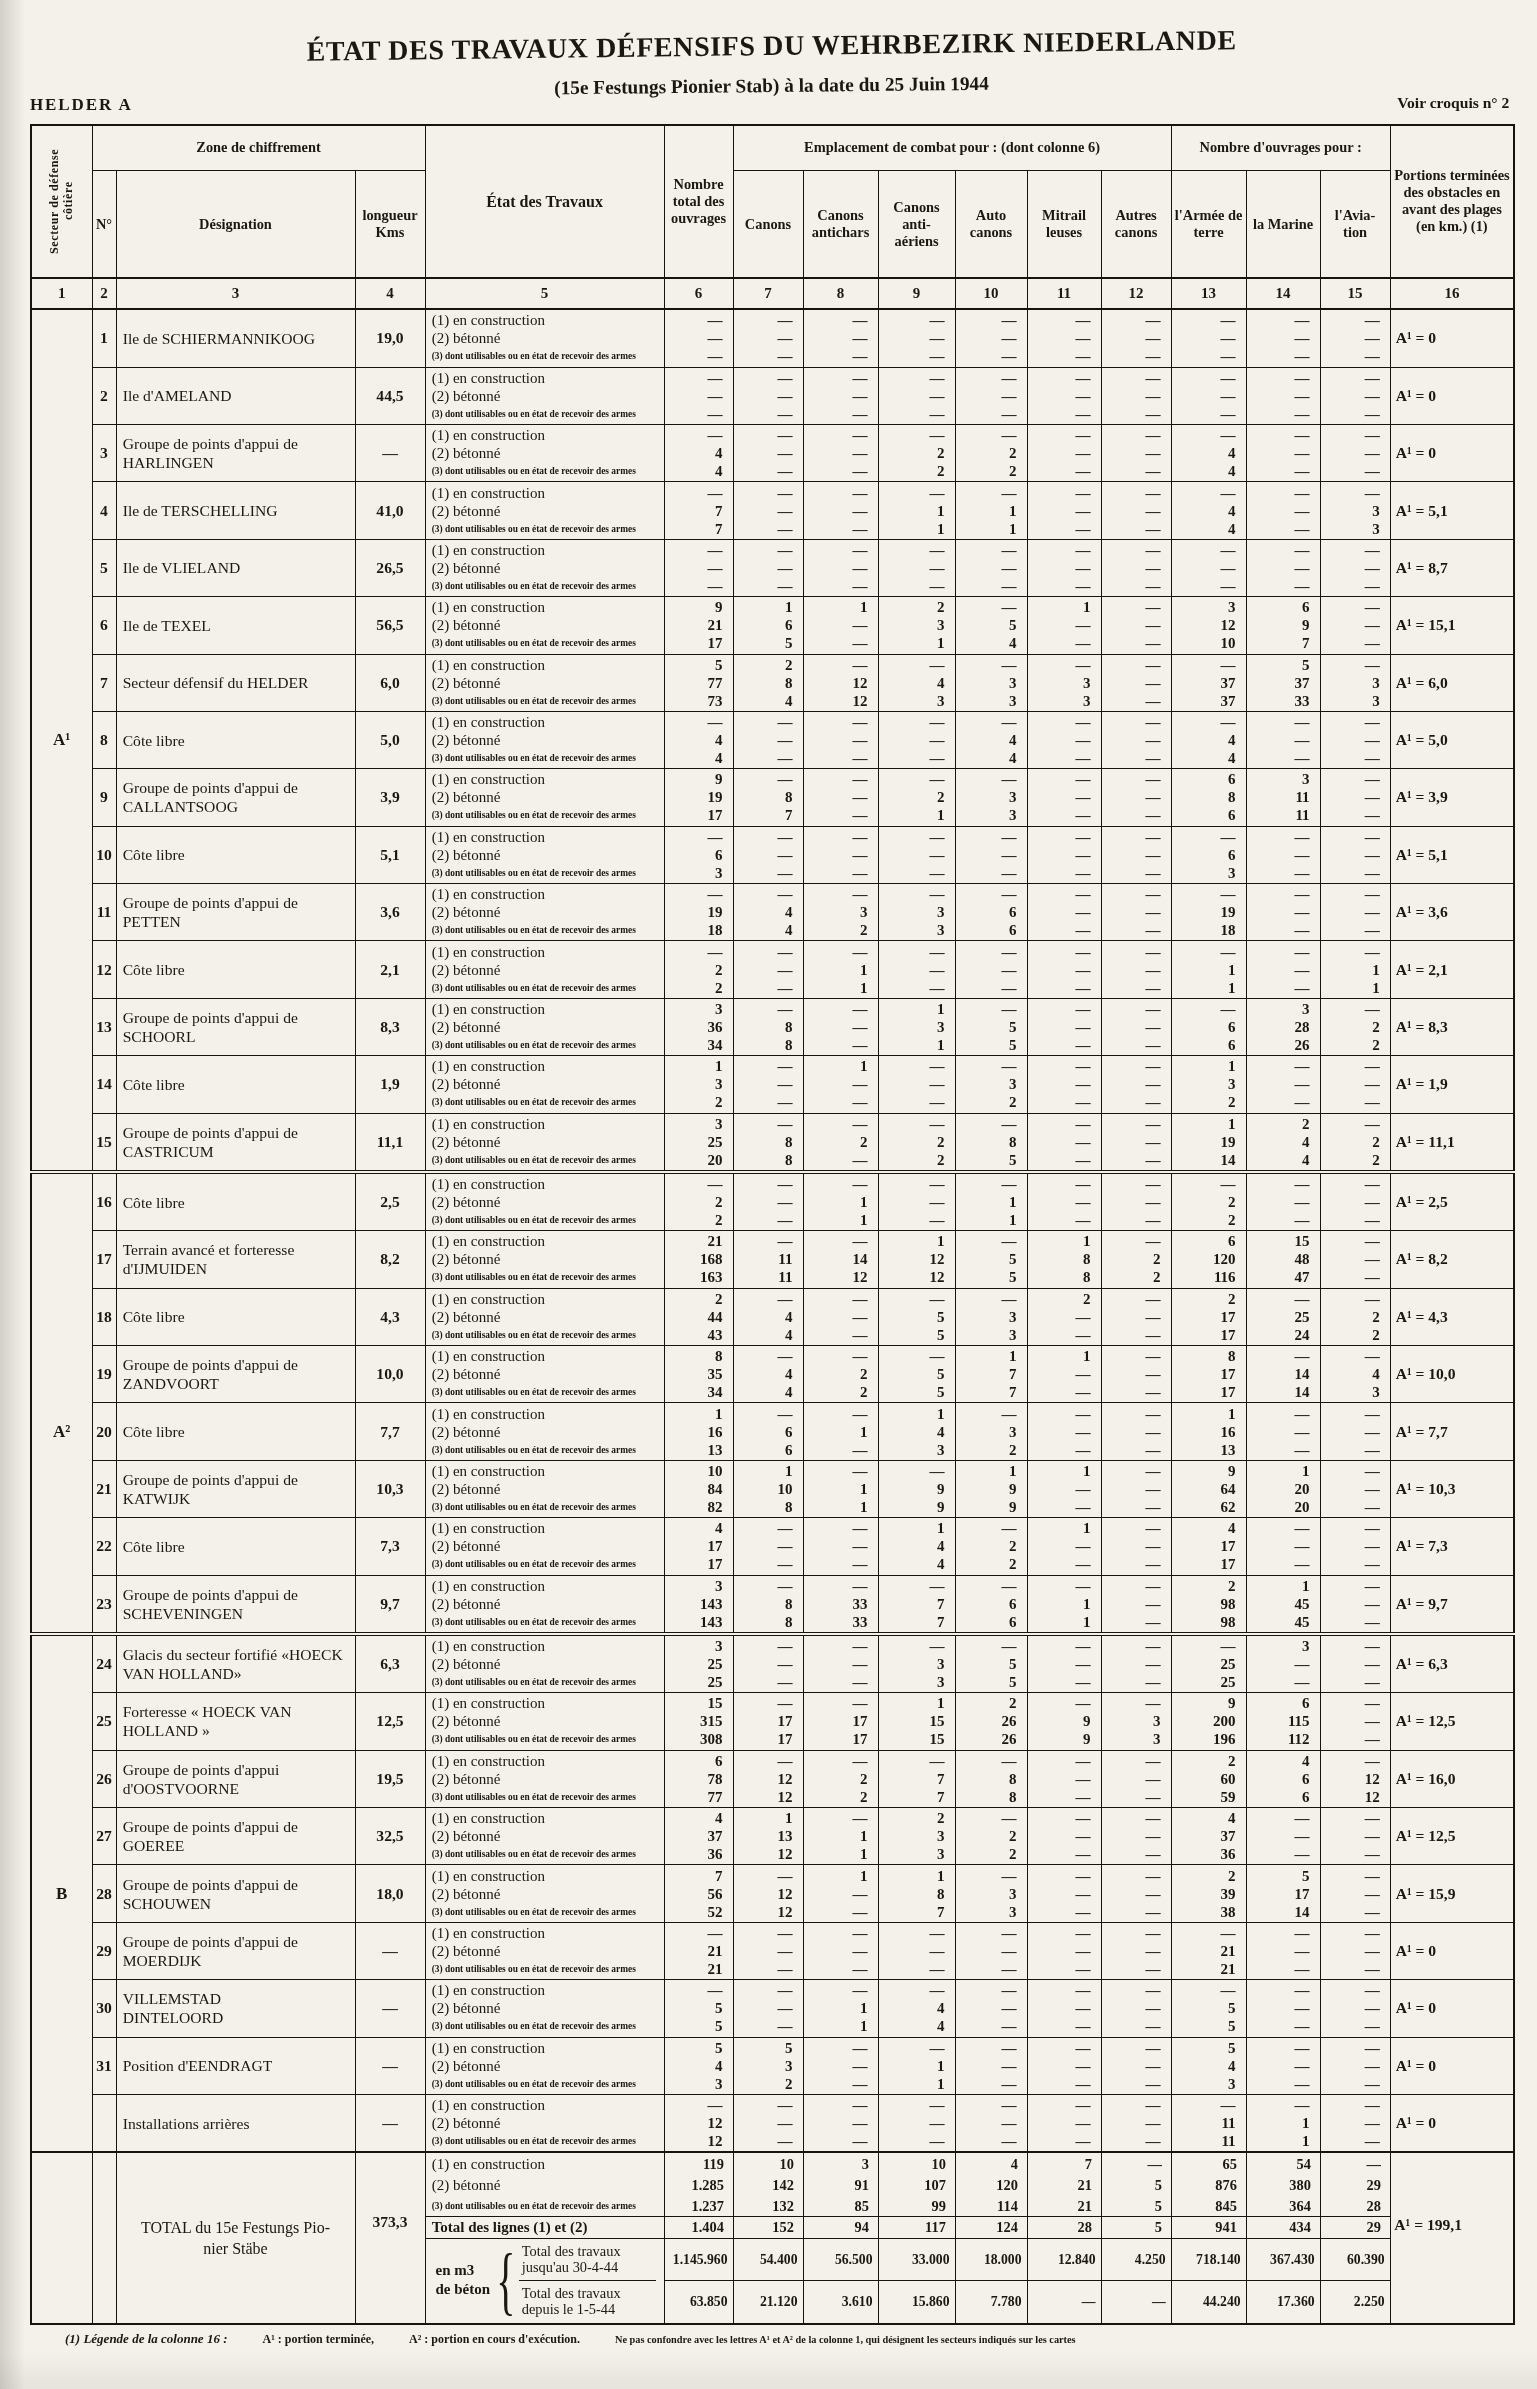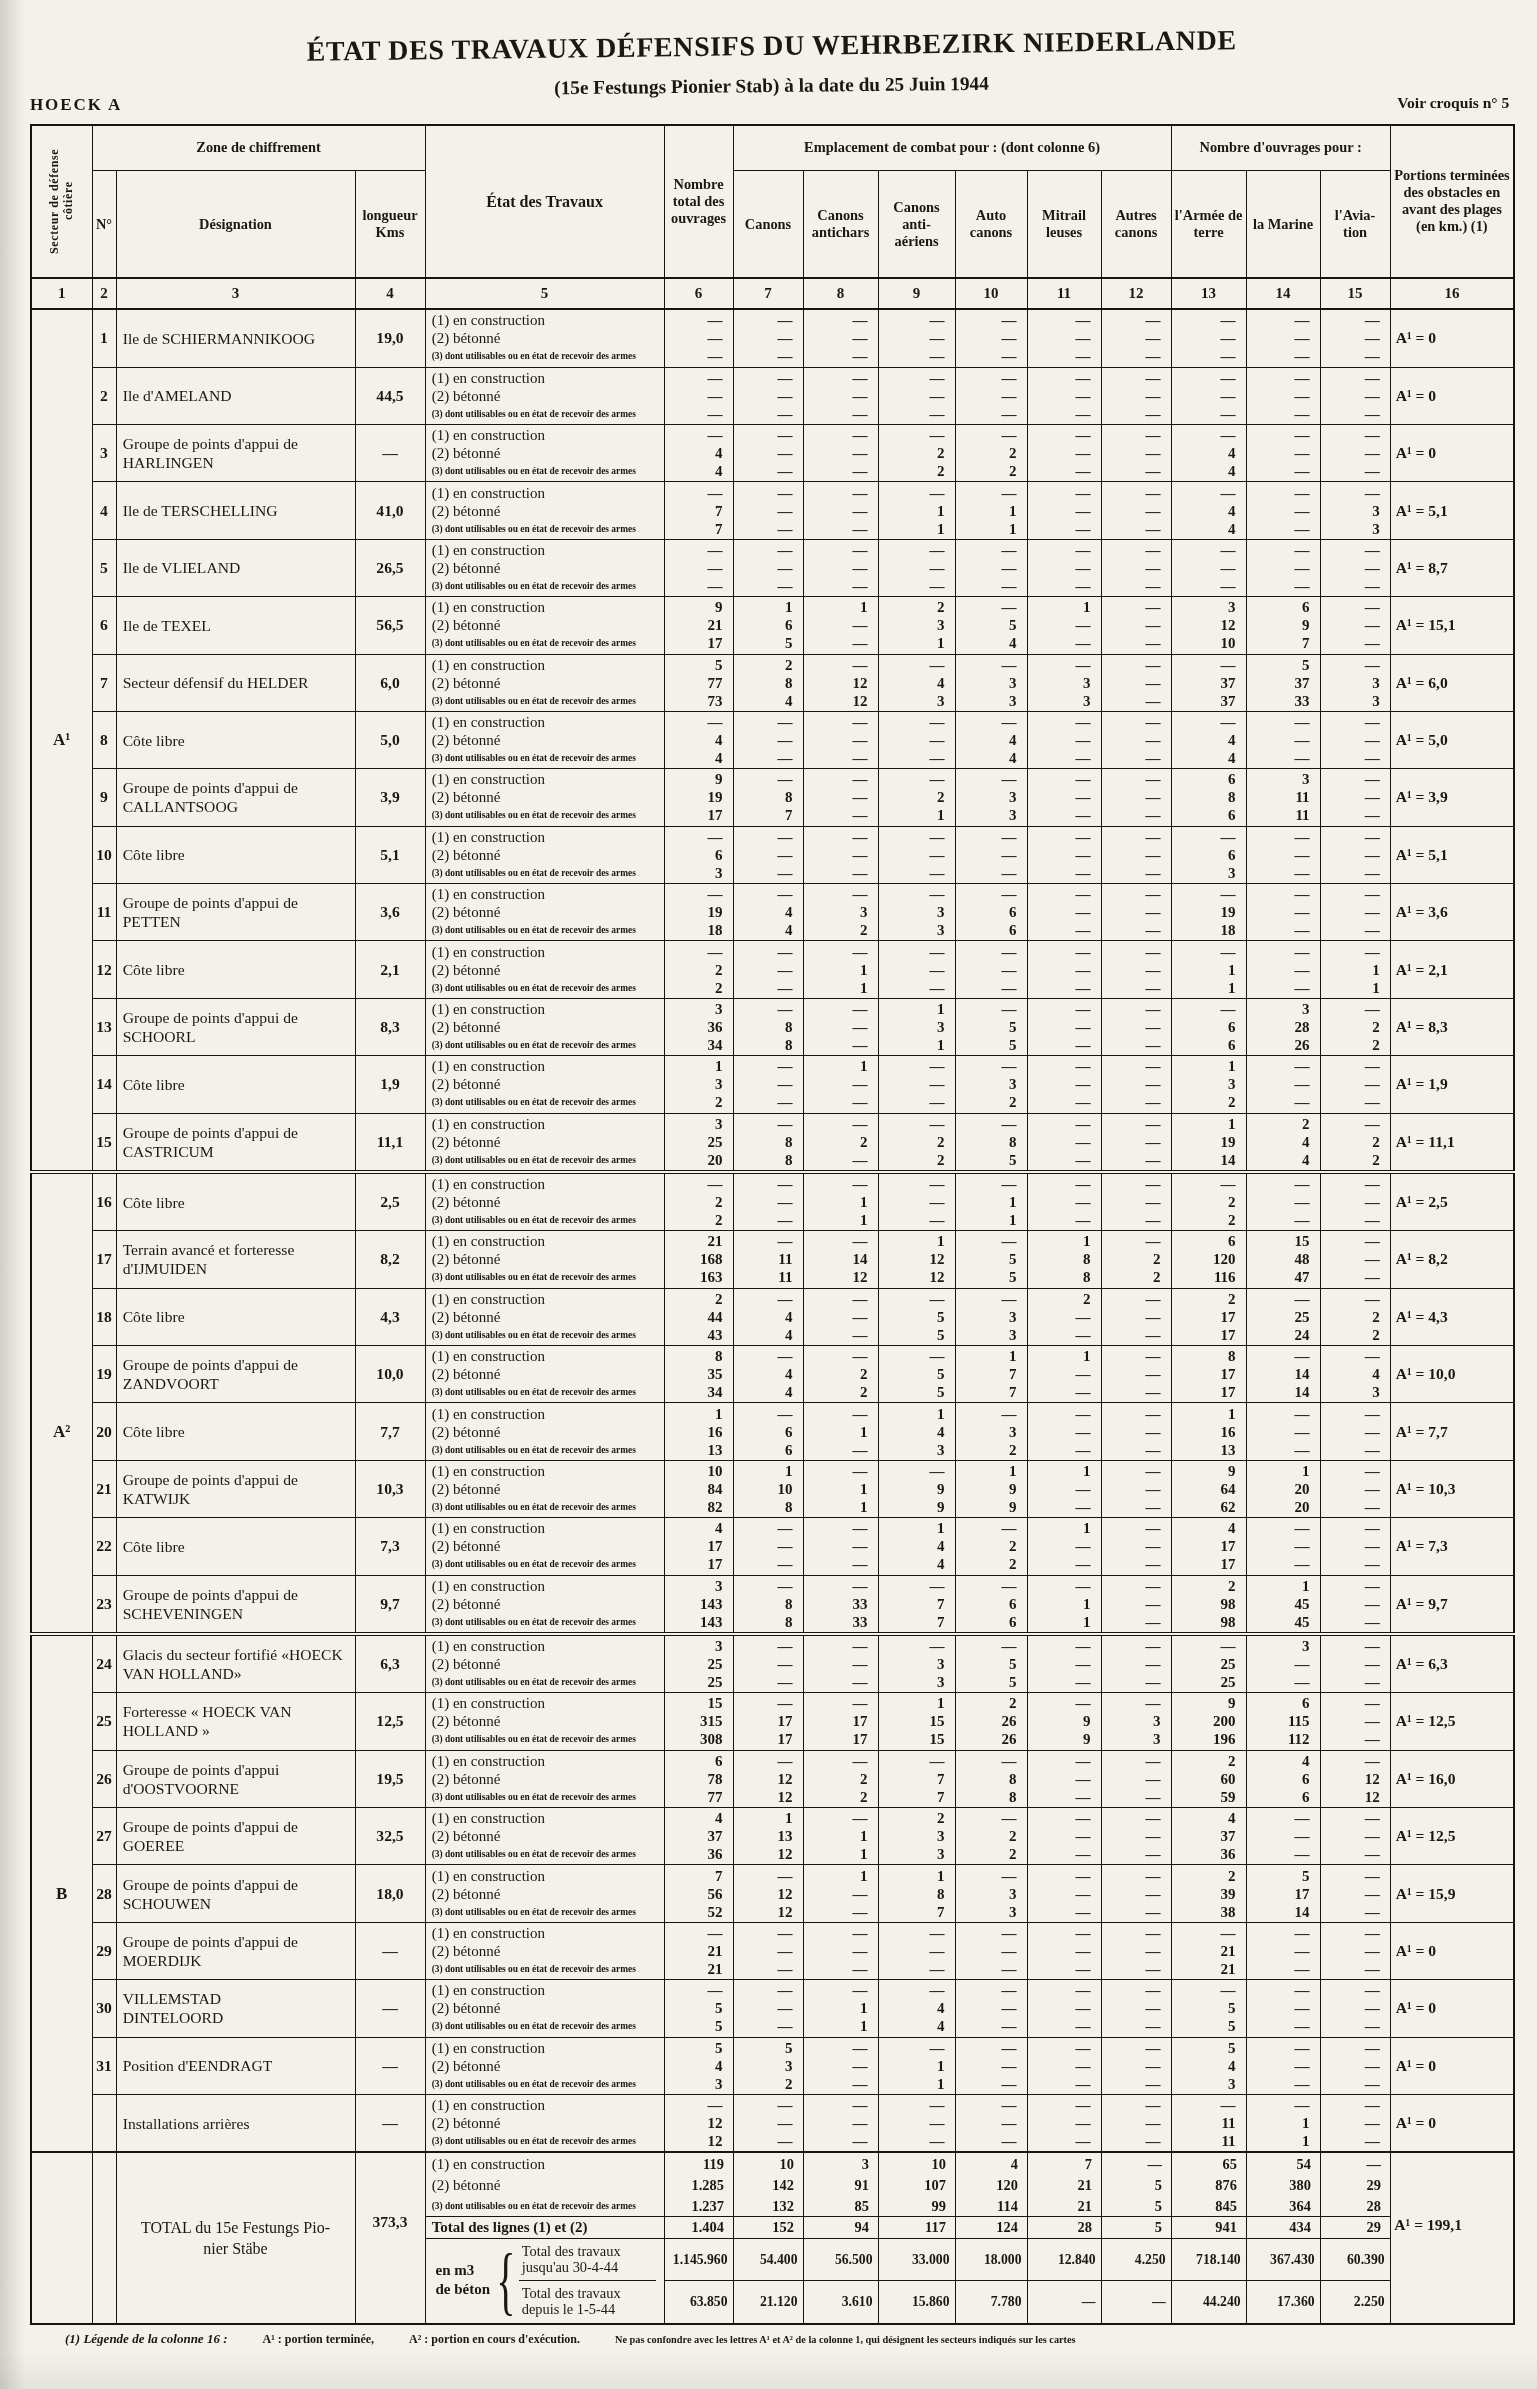--- a/index.html
+++ b/index.html
@@ -77,22 +77,22 @@
   .legend .l4{font-weight:bold;font-size:10.3px;white-space:nowrap;}
 </style>
 </head>
 <body>
 
 <div class="page">
 
   <div class="hdr">
     <div class="title">ÉTAT DES TRAVAUX DÉFENSIFS DU WEHRBEZIRK NIEDERLANDE</div>
     <div class="subtitle">(15e Festungs Pionier Stab)  à la date du 25 Juin 1944</div>
-    <div class="annexe">HOECK  A</div>
-    <div class="croquis">Voir croquis n° 5</div>
+    <div class="annexe">HELDER  A</div>
+    <div class="croquis">Voir croquis n° 2</div>
   </div>
 
   <table>
     <colgroup>
       <col style="width:61px">
         <col style="width:24px">
         <col style="width:239px">
         <col style="width:70px">
       <col style="width:239px">
         <col style="width:69px">

